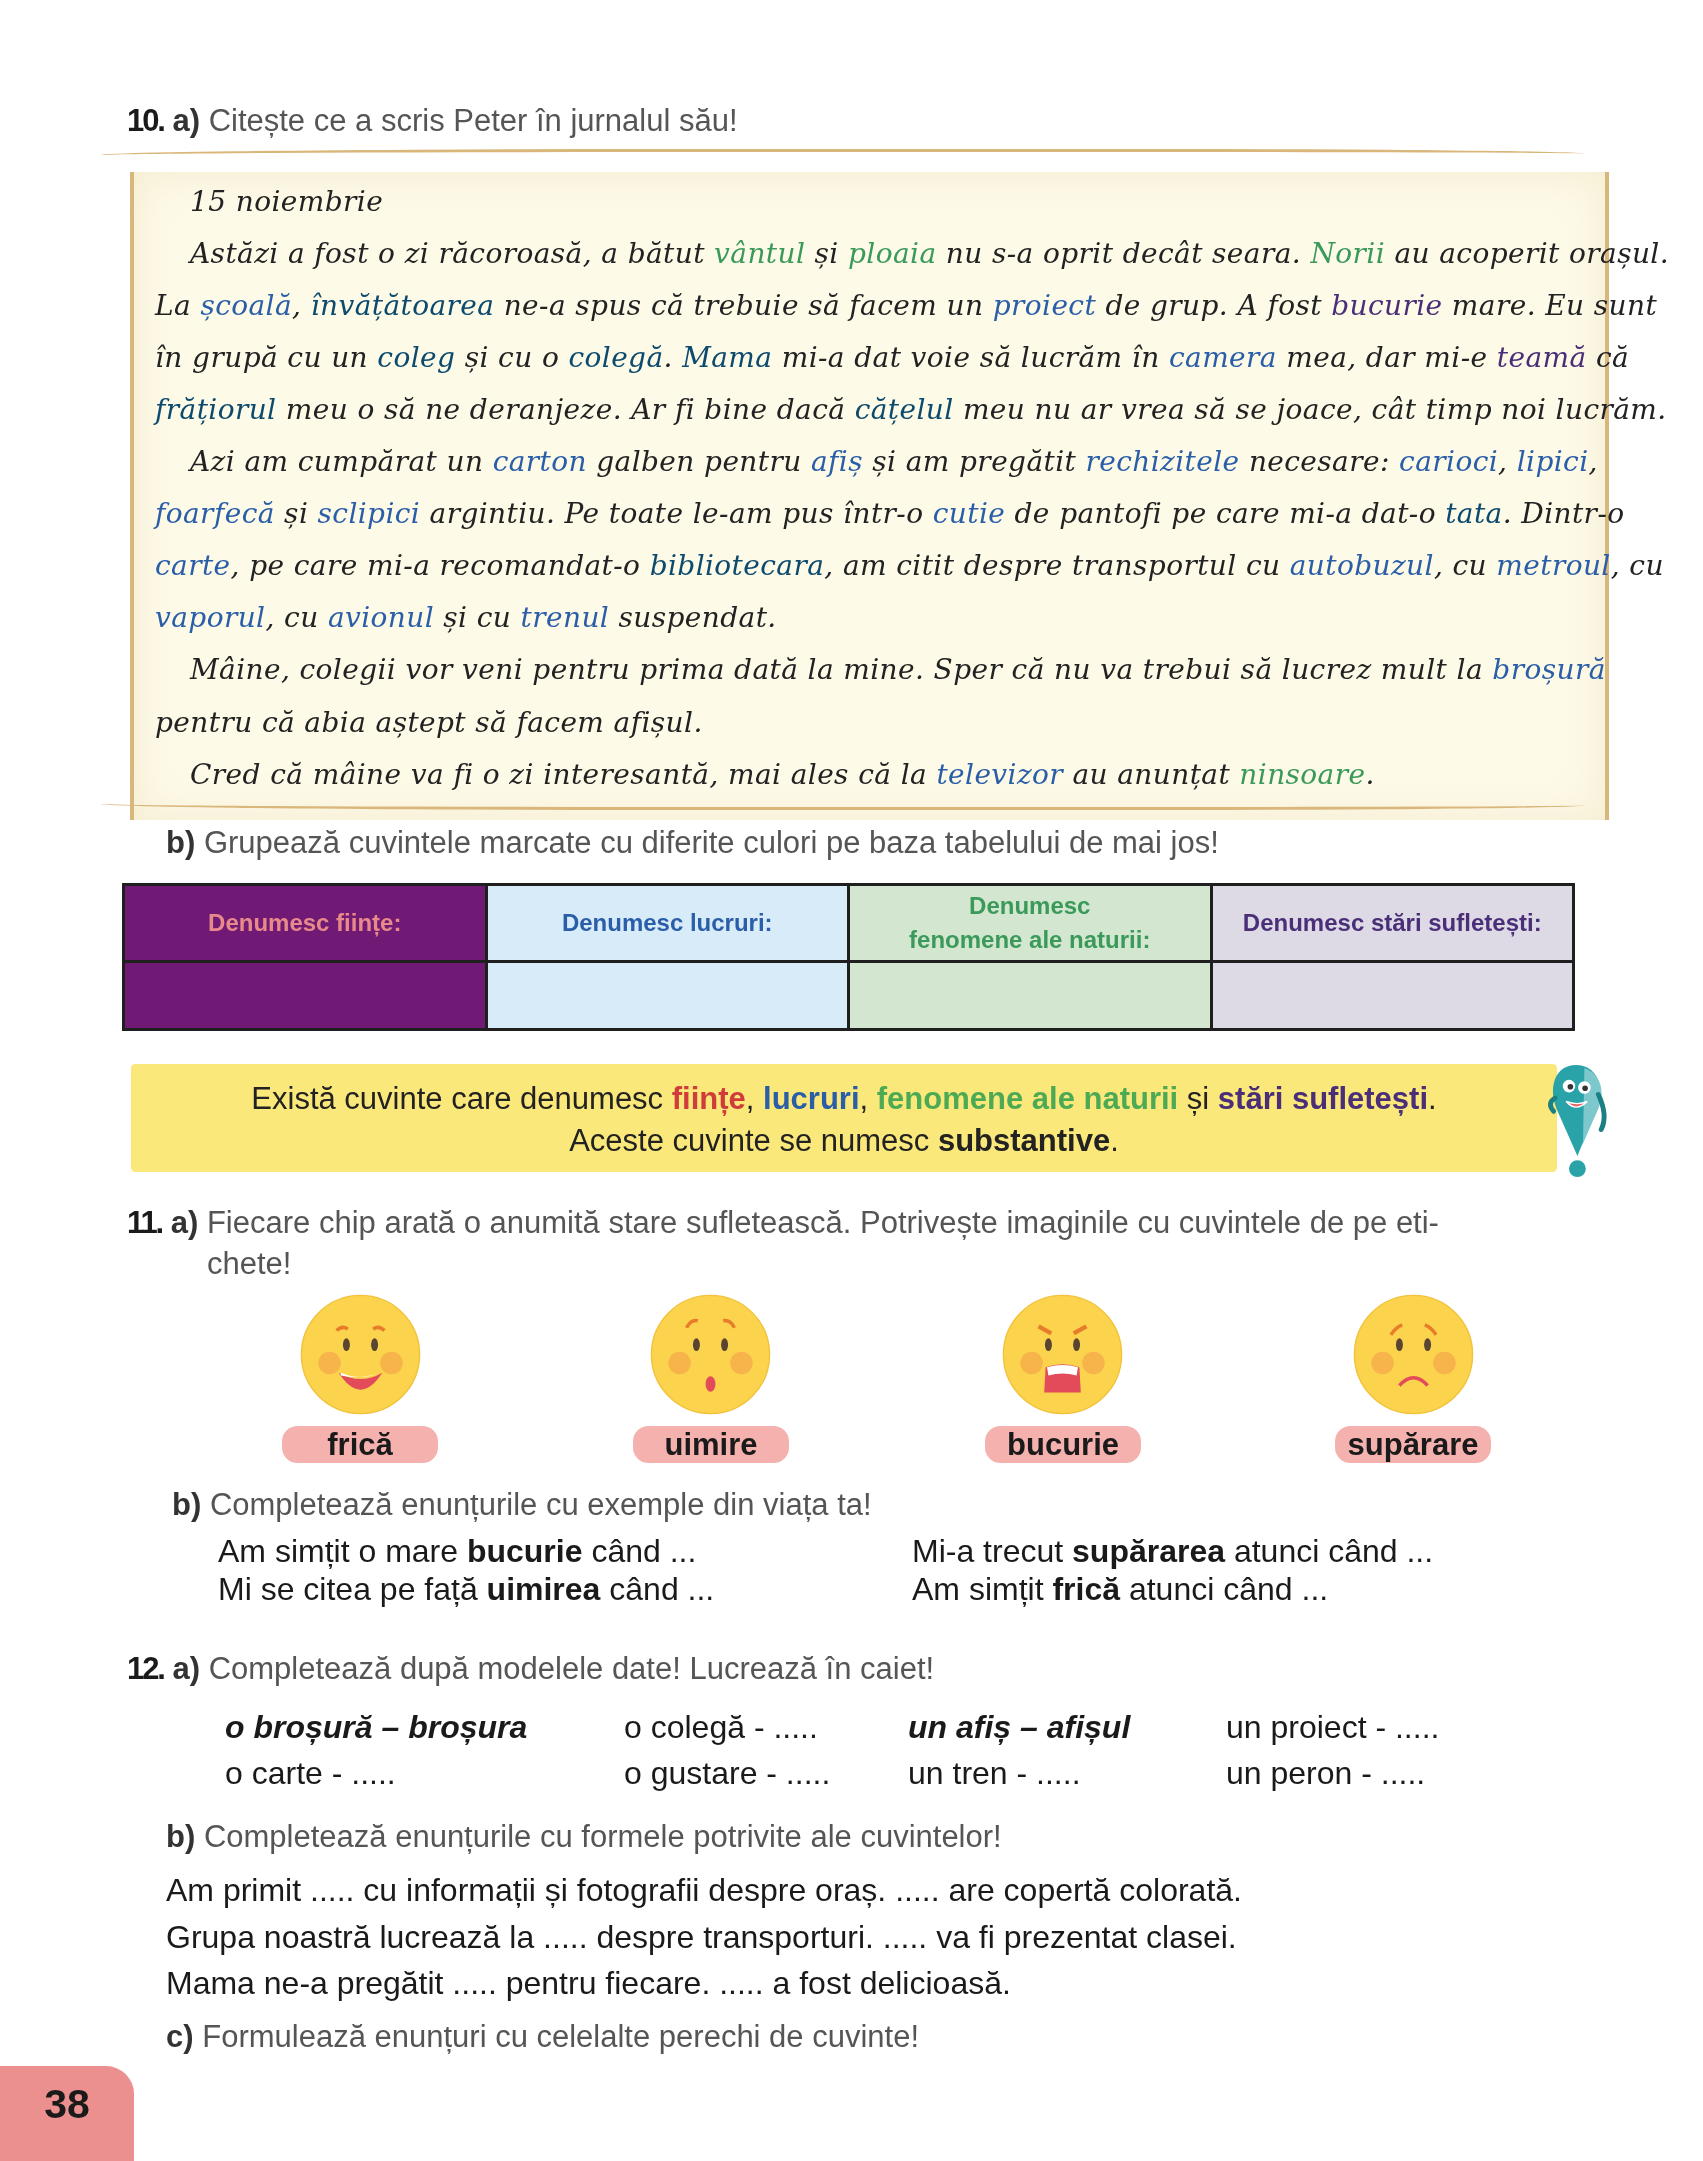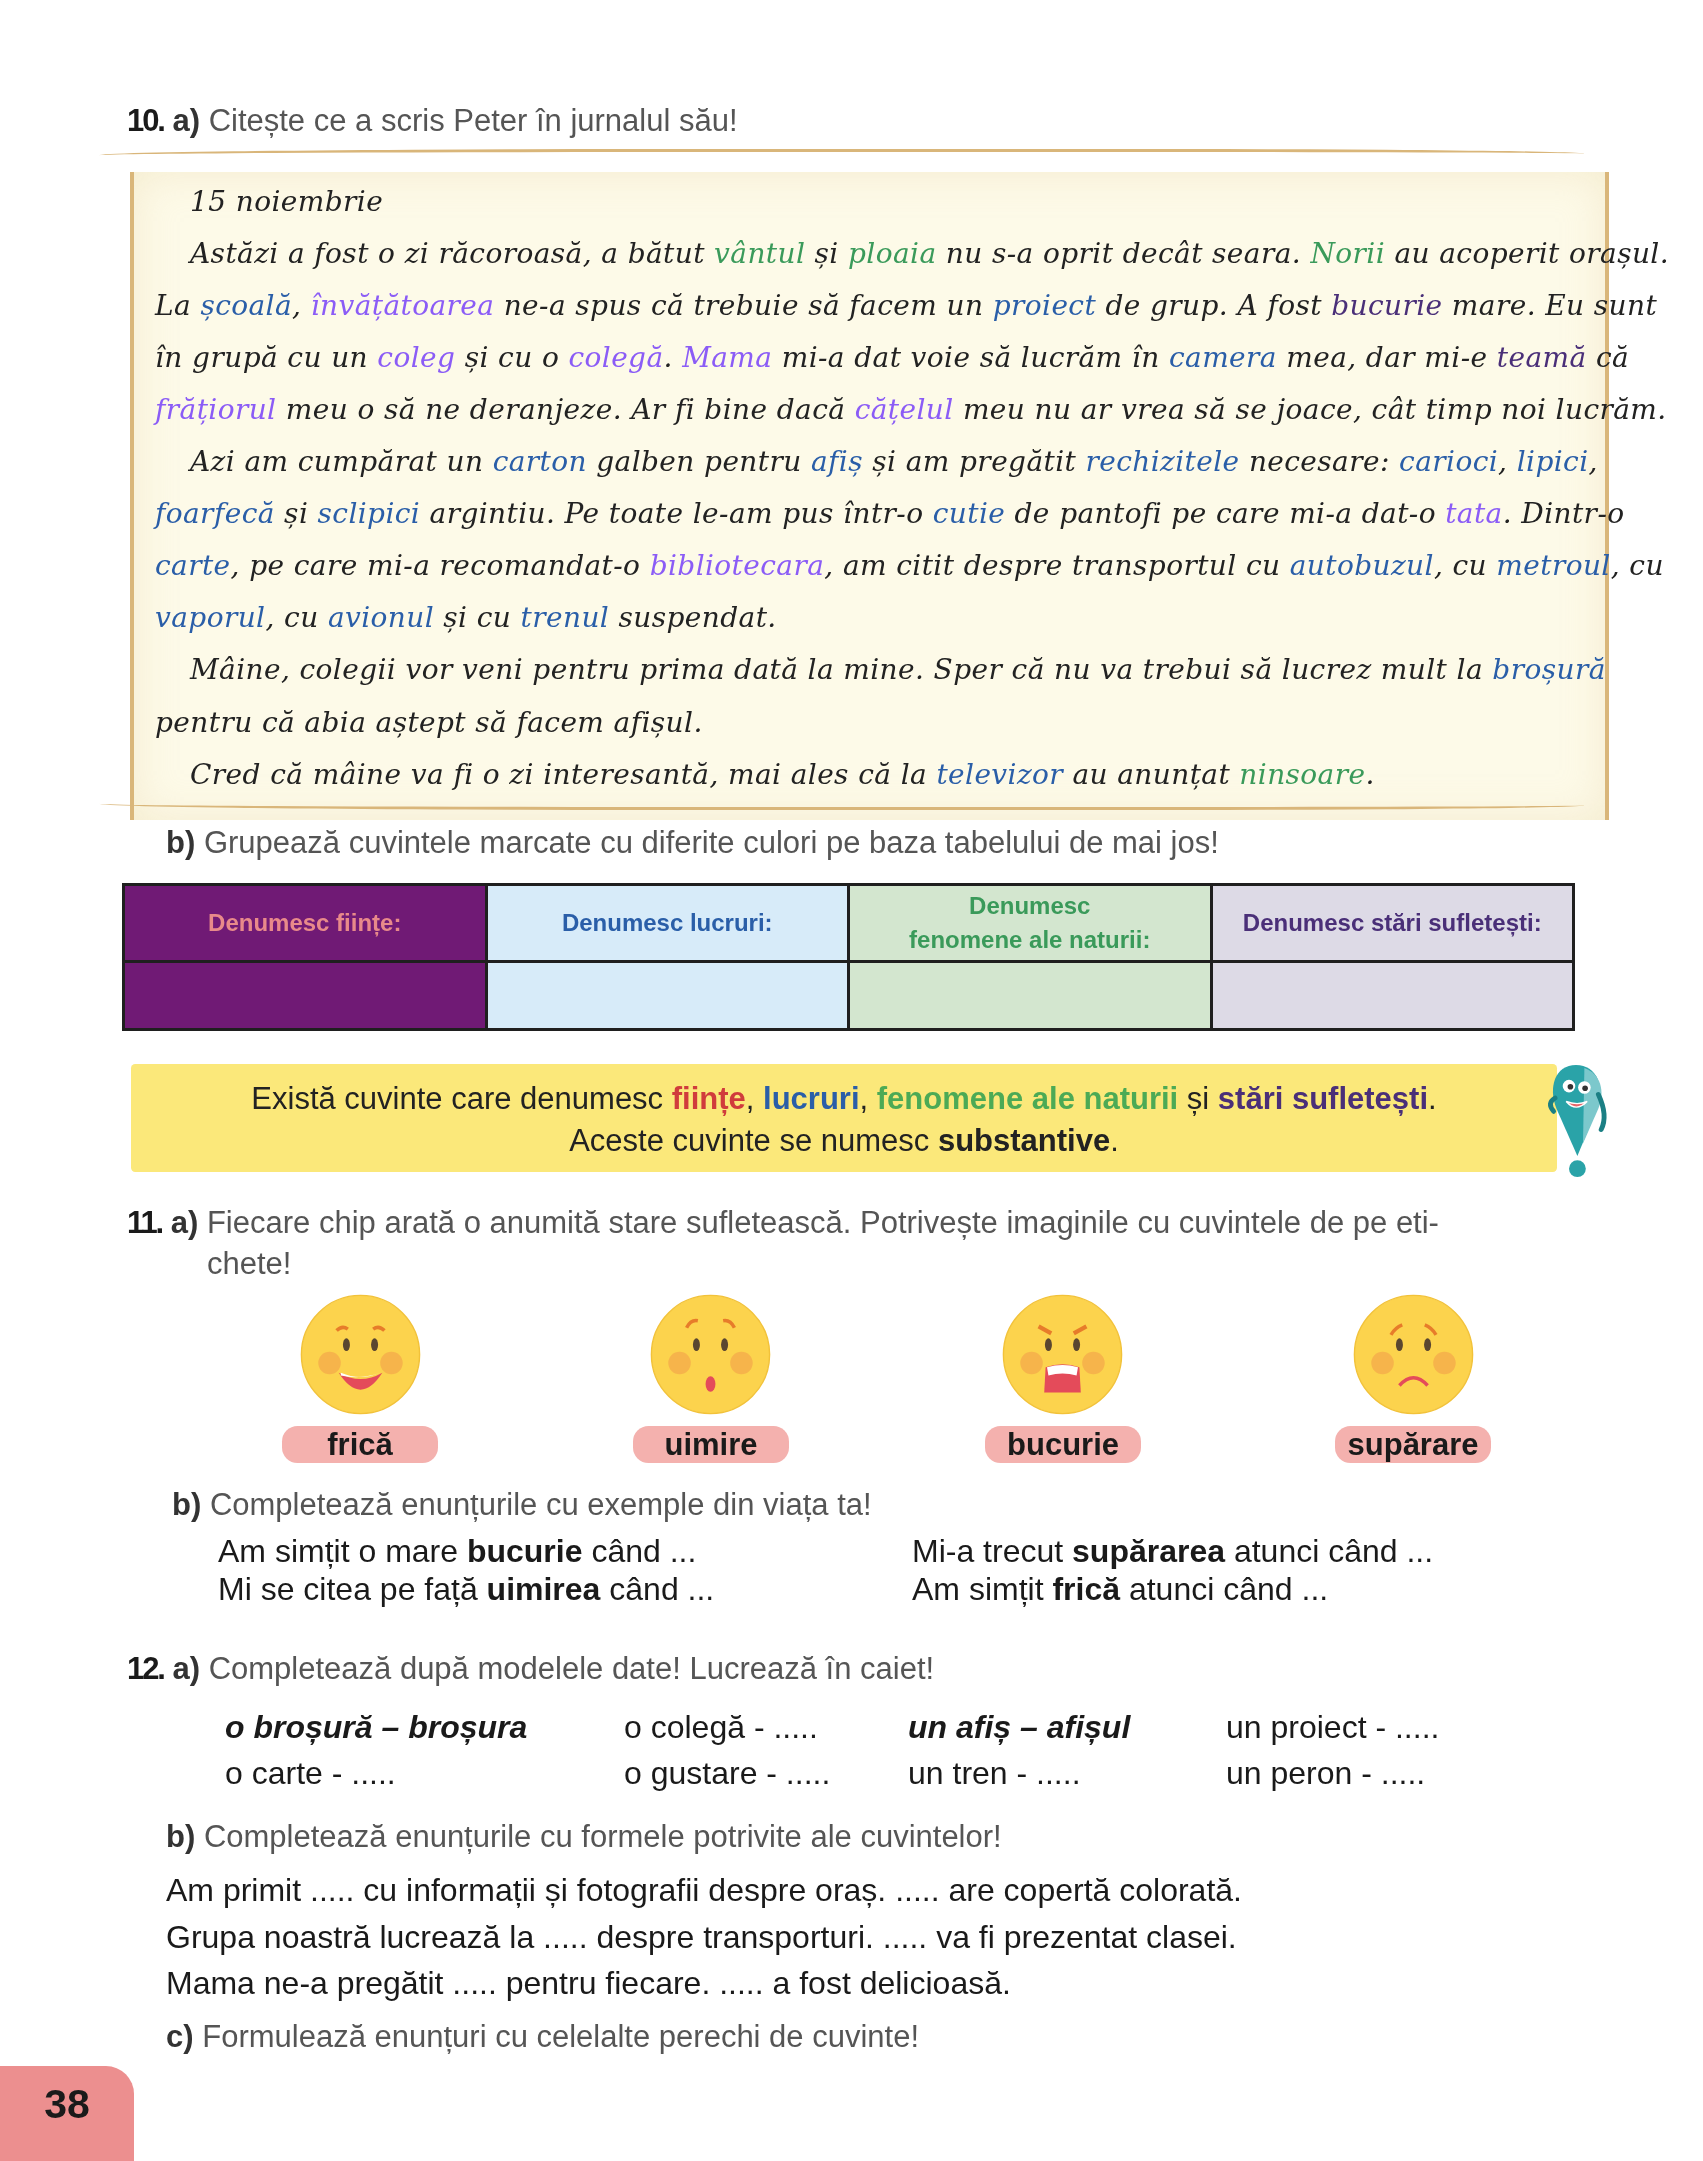--- a/index.html
+++ b/index.html
@@ -10,21 +10,21 @@
   .task{font-size:31px;color:#555;white-space:nowrap;text-align:center;}
   .task b.lbl{color:#333;}
   .num{font-size:31px;letter-spacing:-2.1px;font-weight:bold;color:#1a1a1a;position:relative;z-index:1;}
   
   .journal{left:106px;top:172px;width:1471px;height:648px;background:#fdfae8;
     border-left:4.2px solid #d9b67a;border-right:4.2px solid #d9b67a;
     box-shadow:inset 0 0 42px rgba(230,210,160,0.35);margin-left:24px;}
   .journal-top{left:99px;top:149px;width:1485px;height:12.7px;border-top:3.5px solid #d9b67a;border-radius:40% 30% 0 0;}
   .journal-bot{left:99px;top:794px;width:1485px;height:12.7px;border-bottom:3.5px solid #d9b67a;border-radius:0 0 30% 40%;}
   .jline{position:absolute;left:21px;right:21px;font-family:"DejaVu Serif",serif;font-style:italic;font-size:28px;color:#222;white-space:nowrap;letter-spacing:0.4px;}
-  .g{color:#3a9a5a;} .b{color:#2a5ea8;} .r{color:#8b5cf6;} .p{color:#4a2f78;}
+  .g{color:#3a9a5a;} .b{color:#2a5ea8;} .r{color:#0c4a6e;} .p{color:#4a2f78;}
   
   .tbl{left:122px;top:883px;width:1453px;border-collapse:collapse;position:absolute;}
   .tbl td{border:3.5px solid #1f1f1f;width:25%;text-align:center;font-size:24px;font-weight:bold;}
   .tbl tr.h td{height:72px;}
   .tbl tr.e td{height:63px;}
   .c1{background:#701a75;color:#e88a8a;} .c2{background:#d7ebf9;color:#2a5ea8;}
   .c3{background:#d3e6cf;color:#3a9a5a;} .c4{background:#dddae6;color:#4a2f78;}
   .c3 span{display:block;line-height:34px;}
   
   .callout{left:131px;top:1064px;width:1426px;height:94px;background:#fbe87a;border-radius:4.2px;

